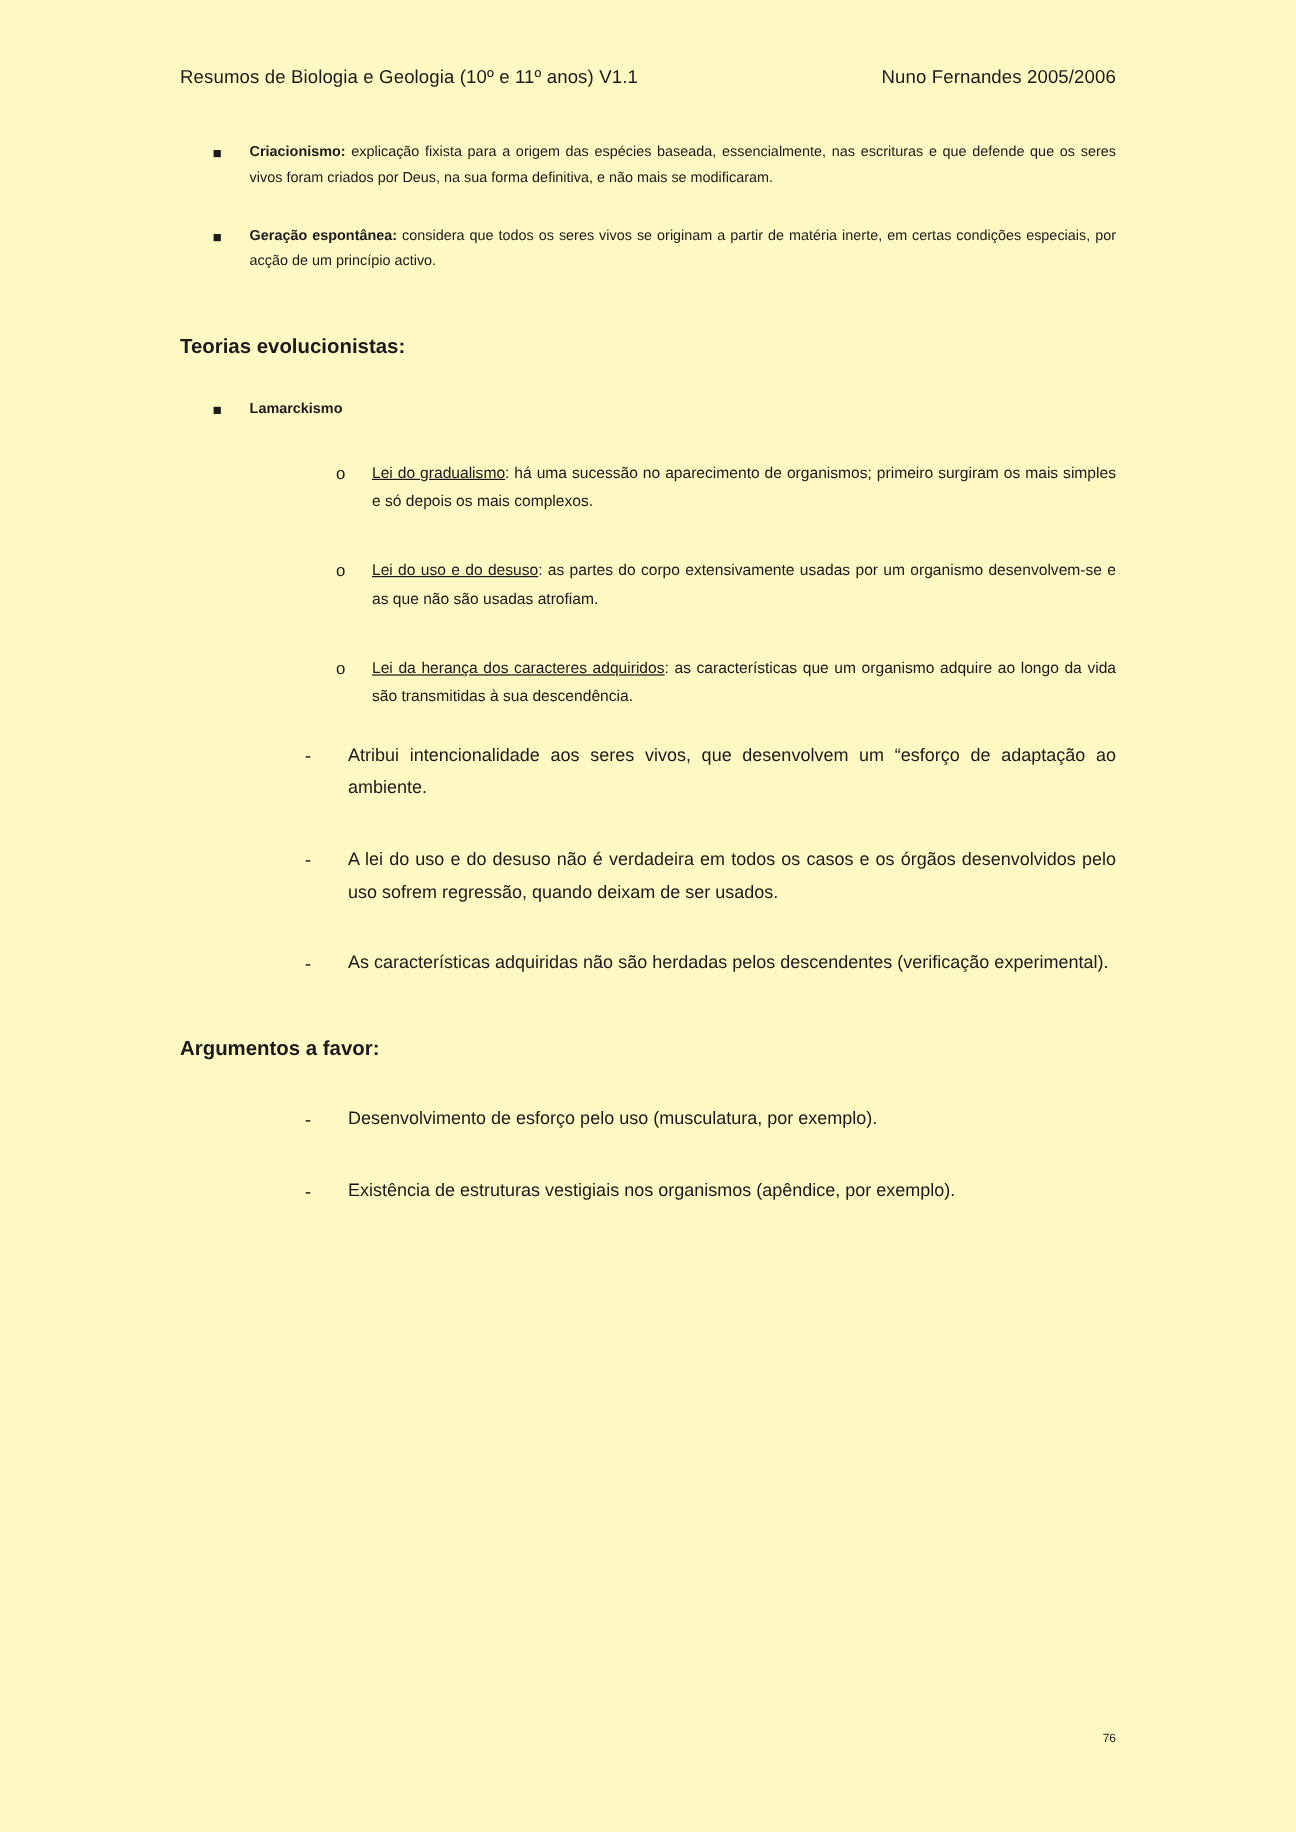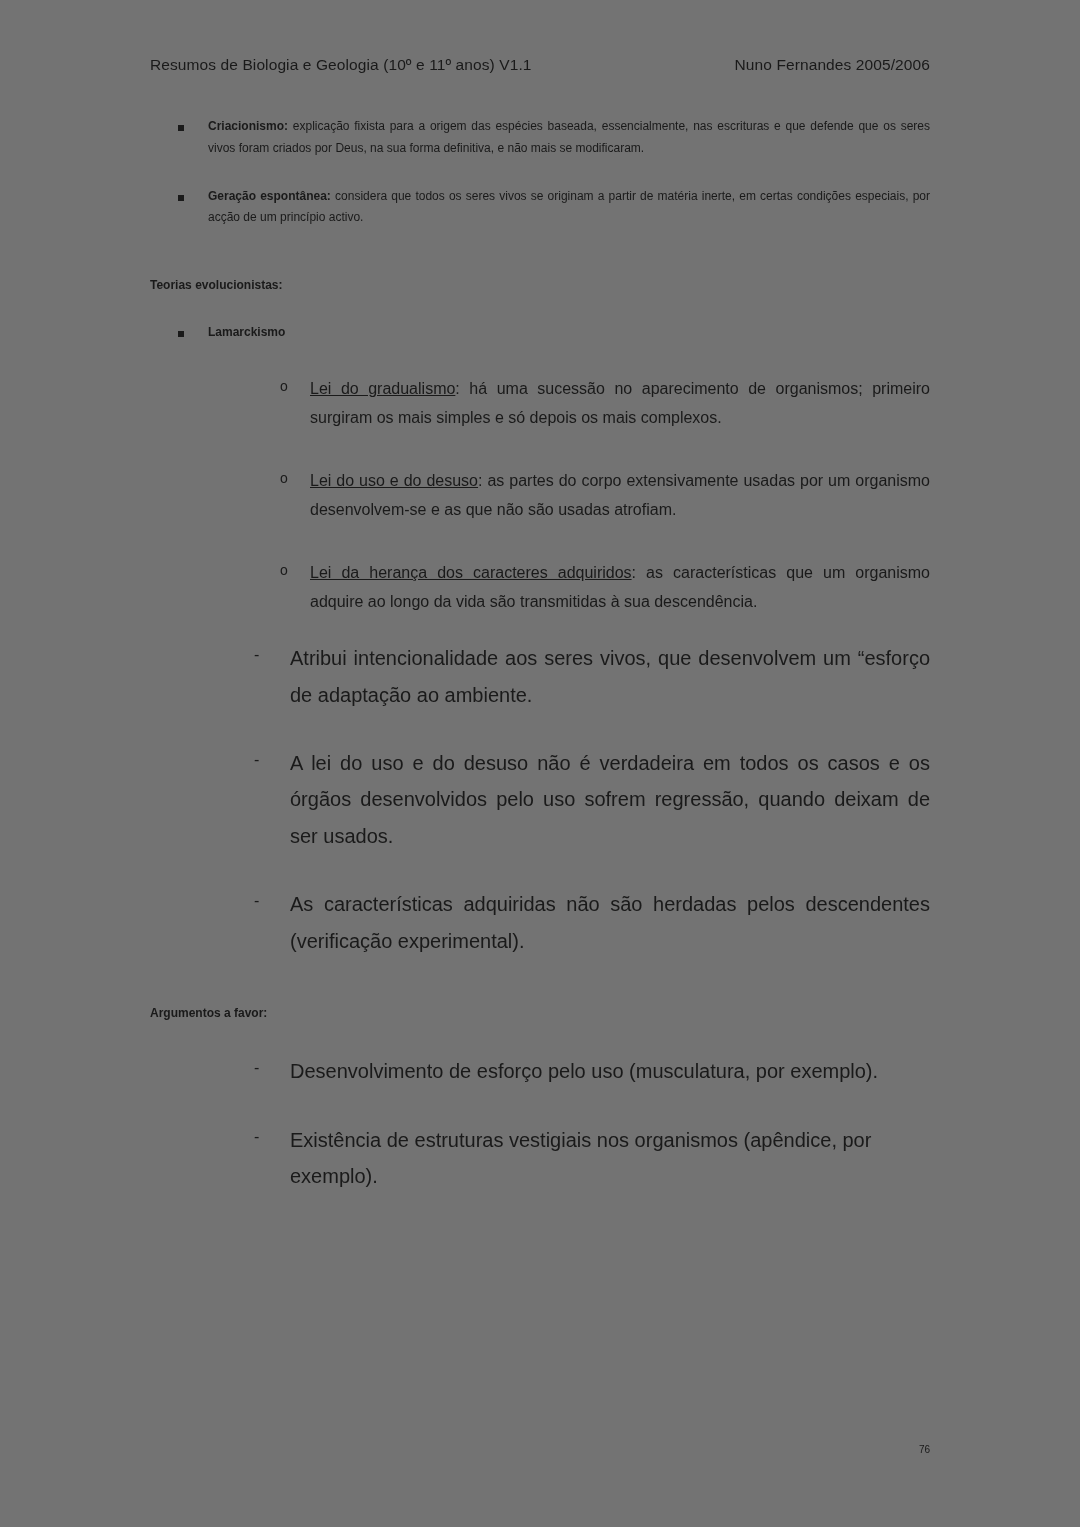--- a/index.html
+++ b/index.html
@@ -9,21 +9,21 @@
   }
   body {
     font-family: "Liberation Sans", sans-serif;
     color: #1a1a1a;
   }
   .page {
     position: relative;
     width: 1080px;
     height: 1527px;
     margin: 0 auto;
-    background: #737373;
+    background: #fef9c3;
     box-sizing: border-box;
     padding: 56px 150px 40px 150px;
     overflow: hidden;
   }
   .header {
     display: flex;
     justify-content: space-between;
     align-items: baseline;
     font-size: 15.5px;
     color: #1a1a1a;
@@ -53,21 +53,21 @@
     margin: 0;
     text-align: justify;
     line-height: 1.82;
     font-size: 12px;
   }
   .bullet-block p.nojust { text-align: left; }
   .bold { font-weight: bold; }
 
   .section-head {
     font-weight: bold;
-    font-size: 12px;
+    font-size: 17px;
     margin: 34px 0 26px 0;
     line-height: 1.7;
   }
   .section-head.tight { margin-bottom: 8px; }
 
   
   .sub-block {
     position: relative;
     padding-left: 160px;
     margin-bottom: 24px;
@@ -76,42 +76,42 @@
     position: absolute;
     left: 130px;
     top: 0;
     font-size: 14px;
     line-height: 1.82;
   }
   .sub-block p {
     margin: 0;
     text-align: justify;
     line-height: 1.82;
-    font-size: 16px;
+    font-size: 13px;
   }
   .u { text-decoration: underline; }
 
   
   .dash-block {
     position: relative;
     padding-left: 140px;
     margin-bottom: 24px;
   }
   .dash-block .dash {
     position: absolute;
     left: 104px;
     top: 0;
     font-size: 16px;
     line-height: 1.82;
   }
   .dash-block p {
     margin: 0;
     text-align: justify;
     line-height: 1.82;
-    font-size: 20px;
+    font-size: 15px;
   }
   .dash-block p.nojust { text-align: left; }
 
   .page-number {
     position: absolute;
     right: 150px;
     bottom: 72px;
     font-size: 10px;
     color: #1a1a1a;
   }

